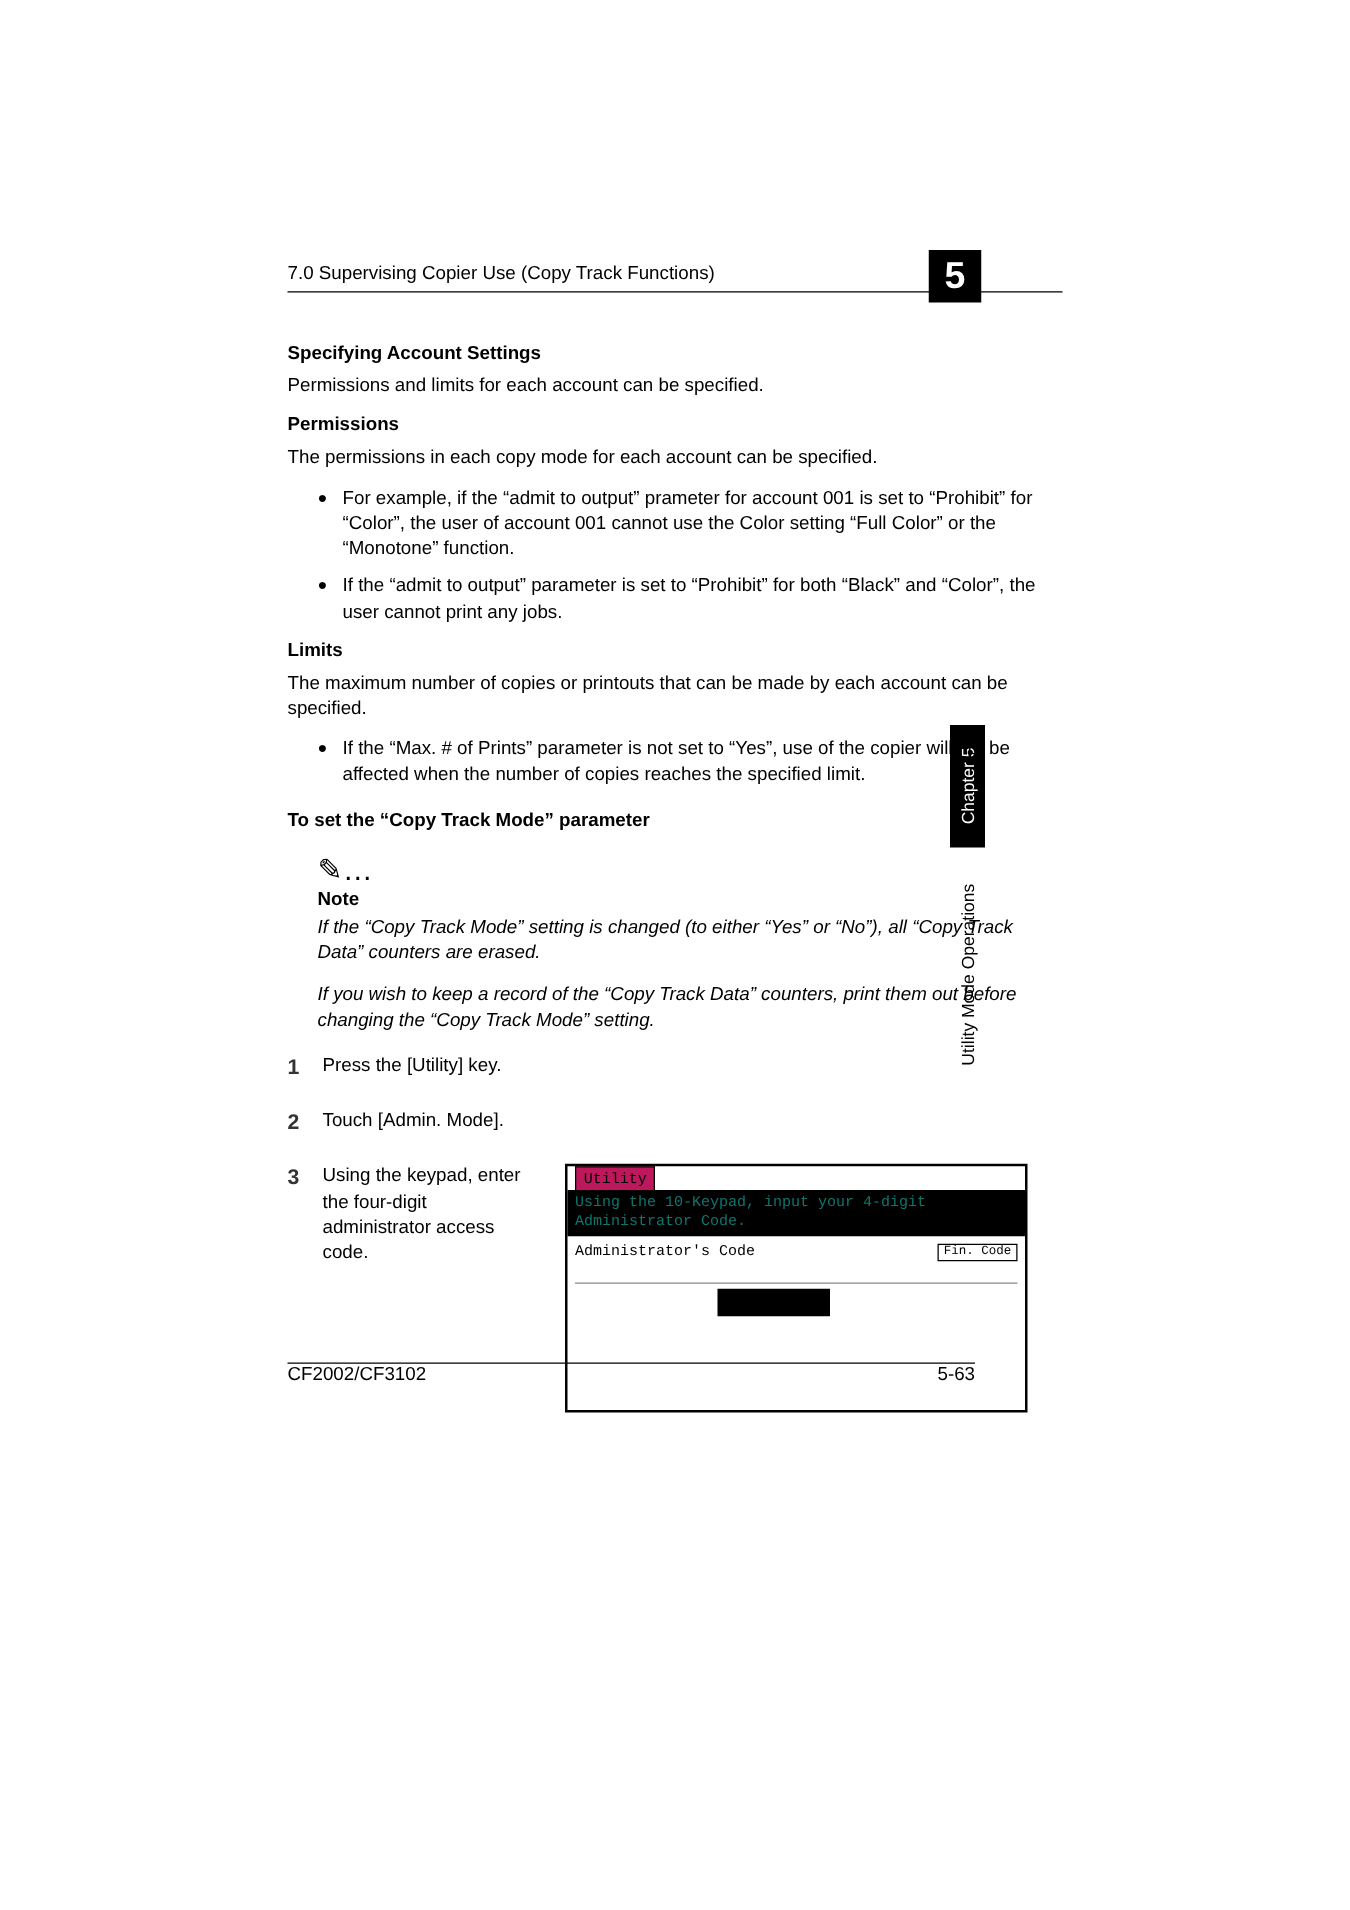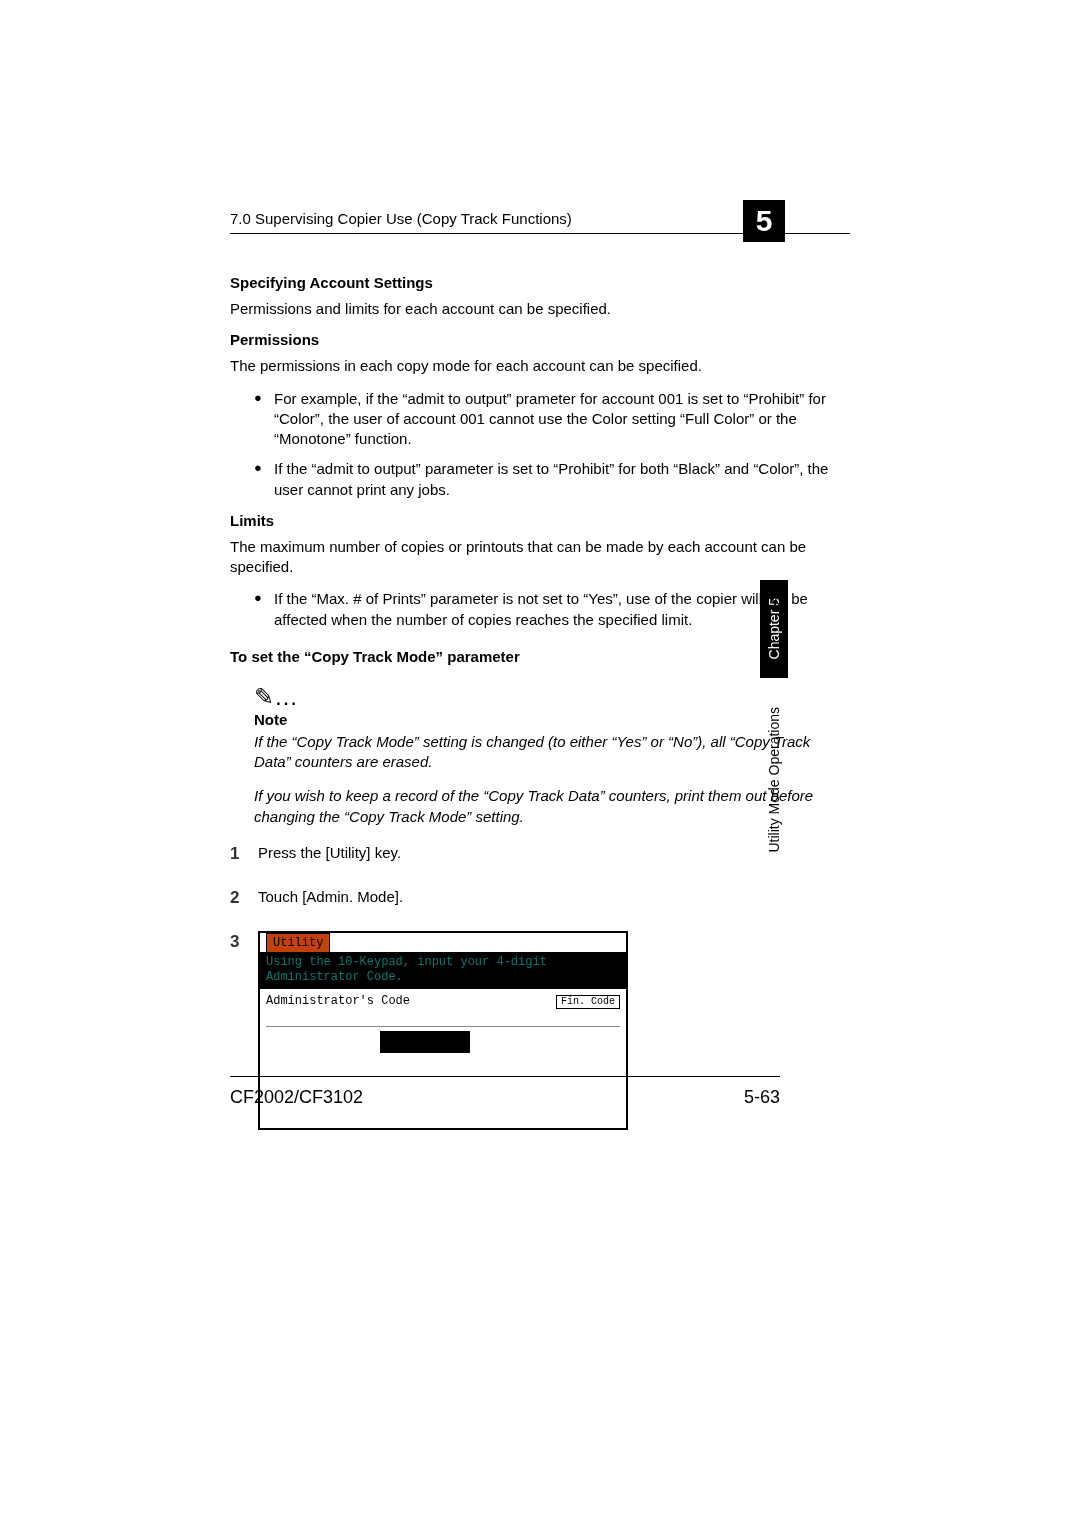--- a/index.html
+++ b/index.html
@@ -122,21 +122,21 @@
       background: #fff;
       font-family: "Courier New", monospace;
       font-size: 12px;
     }
     .lcd-tab {
       display: inline-block;
       border: 1px solid #000;
       border-bottom: none;
       padding: 1px 6px;
       margin-left: 6px;
-      background: #c2410c;
+      background: #be185d;
     }
     .lcd-band {
       background: #000;
       color: #0f766e;
       padding: 3px 6px;
       line-height: 1.25;
     }
     .lcd-body {
       border-top: 1px solid #000;
       padding: 4px 6px 0 6px;
@@ -197,22 +197,21 @@
     .side-tab-light span {
       writing-mode: vertical-rl;
       transform: rotate(180deg);
     }
     .footer {
       position: absolute;
       bottom: 420px;
       left: 230px;
       right: 300px;
       border-top: 1.5px solid #000;
-      padding-top: 10px;
-      font-size: 18px;
+      font-size: 15px;
       display: flex;
       justify-content: space-between;
     }
   </style>
 </head>
 <body>
 
 <div class="chapter-box">
   <span>5</span>
 </div>
@@ -257,20 +256,21 @@
 
   <ol class="steps">
     <li>
       <span>Press the [Utility] key.</span>
     </li>
     <li>
       <span>Touch [Admin. Mode].</span>
     </li>
     <li>
       <div class="step-row">
+        <div class="step-text">Using the keypad, enter the four-digit administrator access code.</div>
         <div class="lcd">
           <div class="lcd-tab">Utility</div>
           <div class="lcd-band">
             <div>Using the 10-Keypad, input your 4-digit</div>
             <div>Administrator Code.</div>
           </div>
           <div class="lcd-body">
             <div class="lcd-line">
               <span>Administrator's Code</span>
               <span class="lcd-button"><span>Fin.

